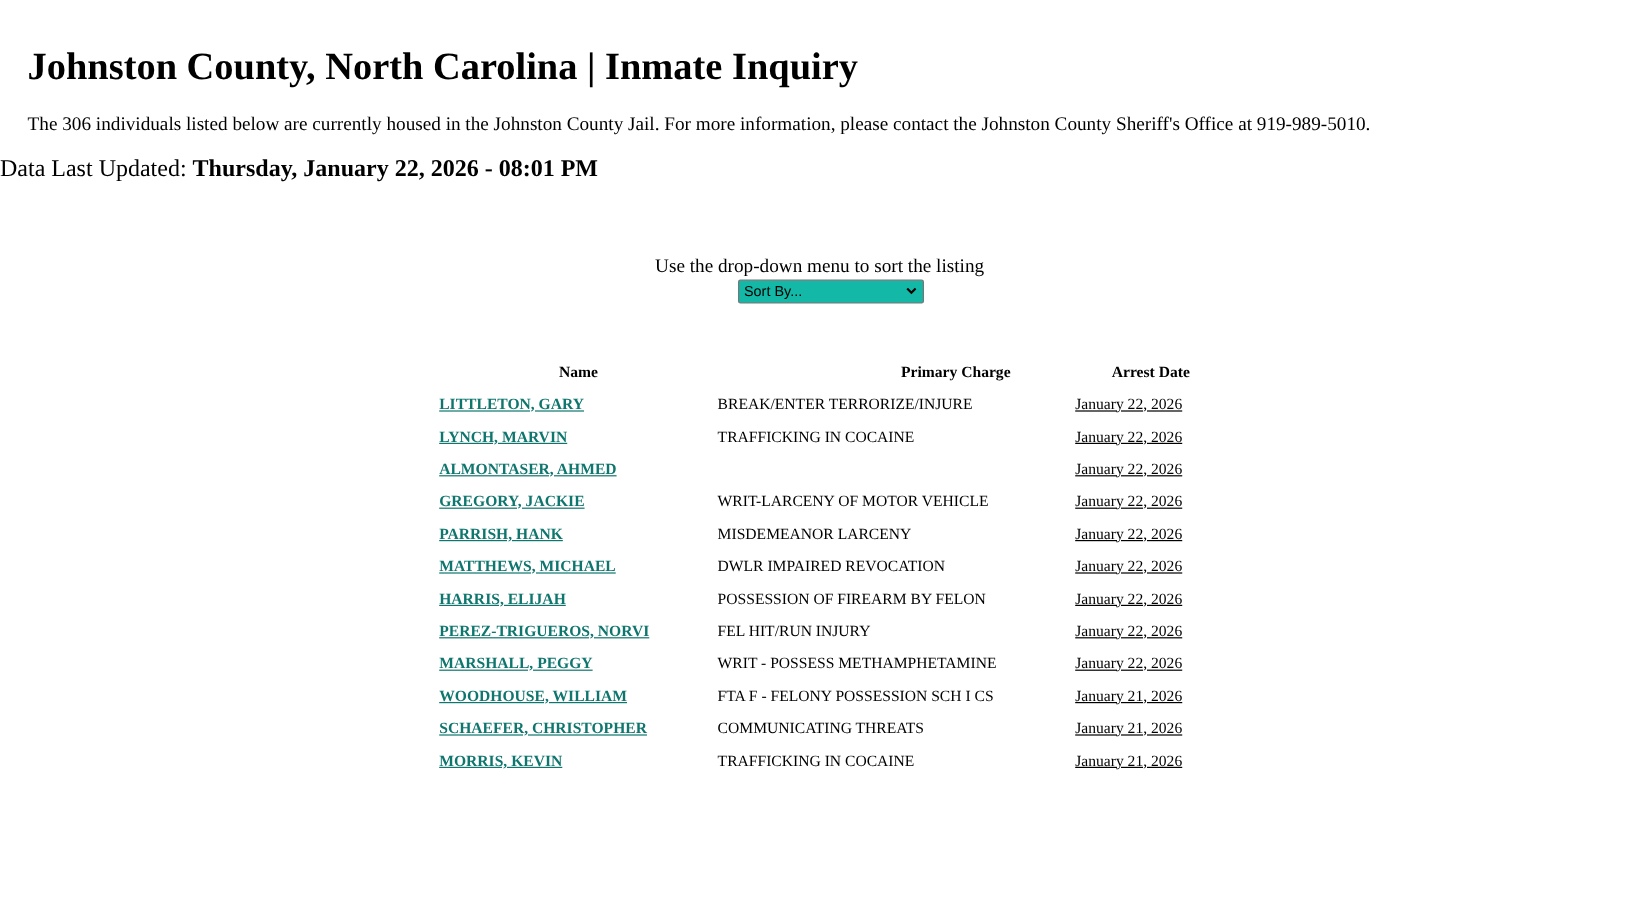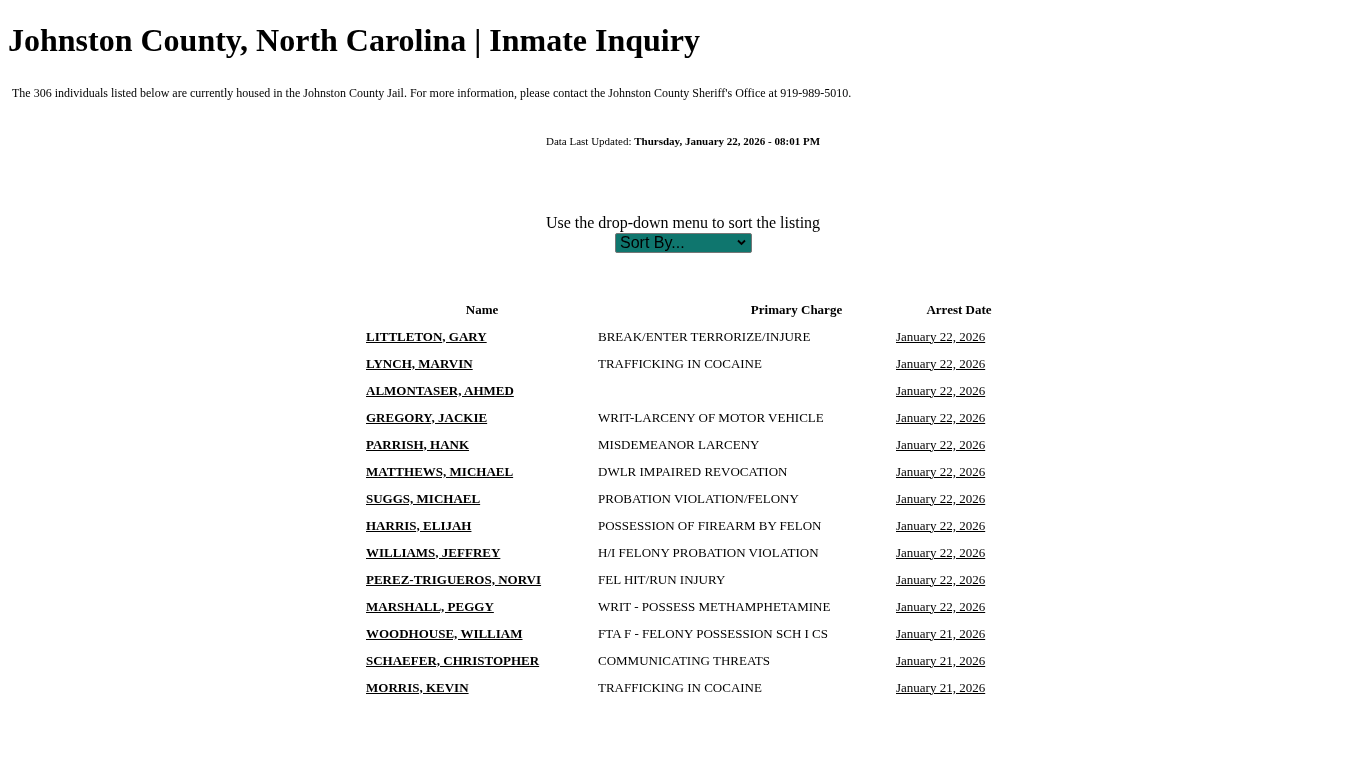--- a/index.html
+++ b/index.html
@@ -12,70 +12,69 @@
     body {
       width: 1366px;
       height: 768px;
       overflow: hidden;
       position: relative;
     }
     .page-title {
       position: absolute;
       left: 8px;
       top: 21px;
-      margin: 0;
+      margin: 15px;
       font-size: 32px;
       font-weight: bold;
       line-height: 38px;
       white-space: nowrap;
     }
     .intro {
       position: absolute;
       left: 8px;
       top: 79px;
-      margin: 4px;
-      font-size: 12px;
+      margin: 15px;
+      font-size: 16px;
       line-height: 20px;
       white-space: nowrap;
     }
     .updated {
       position: absolute;
       left: 0;
       width: 1366px;
       top: 131px;
-      text-align: center;
-      font-size: 11px;
+      font-size: 20px;
       line-height: 20px;
     }
     .updated b { font-weight: bold; }
     .sort-hint {
       position: absolute;
       left: 0;
       width: 1366px;
       top: 213px;
       text-align: center;
       font-size: 16px;
       line-height: 20px;
     }
     .sort-wrap {
       position: absolute;
       left: 615px;
       top: 233px;
       width: 137px;
       height: 20px;
     }
     .sort-select {
-      width: 137px;
+      width: 155px;
       height: 20px;
       box-sizing: border-box;
       border: 1px solid #767676;
       border-radius: 2px;
-      background: #0f766e;
+      background: #14b8a6;
       font-family: "Liberation Sans", "DejaVu Sans", sans-serif;
-      font-size: 16px;
+      font-size: 12px;
       line-height: 18px;
       padding: 0 3px;
       position: relative;
       color: #000;
       cursor: pointer;
     }
     .sort-select .label {
       position: absolute;
       left: 4px;
       top: 0;
@@ -111,21 +110,21 @@
       white-space: nowrap;
     }
     .col-name { width: 232px; padding-left: 4px !important; }
     .col-charge { width: 298px; }
     .col-date { width: 106px; }
     th.col-name { text-align: center; }
     th.col-charge { text-align: left; padding-left: 99px !important; box-sizing: border-box; }
     th.col-date { text-align: left; padding-left: 20px !important; box-sizing: border-box;}
     td.col-date { padding-left: 0; text-decoration: underline; }
     a.inmate-link {
-      color: #000000;
+      color: #0f766e;
       font-weight: bold;
       text-decoration: underline;
       font-size: 13px;
     }
   </style>
 </head>
 <body>
 
 <h1 class="page-title">Johnston County, North Carolina | Inmate Inquiry</h1>
 
@@ -179,32 +178,22 @@
         <td class="col-name"><a class="inmate-link" href="#">PARRISH, HANK</a></td>
         <td class="col-charge">MISDEMEANOR LARCENY</td>
         <td class="col-date">January 22, 2026</td>
       </tr>
       <tr>
         <td class="col-name"><a class="inmate-link" href="#">MATTHEWS, MICHAEL</a></td>
         <td class="col-charge">DWLR IMPAIRED REVOCATION</td>
         <td class="col-date">January 22, 2026</td>
       </tr>
       <tr>
-        <td class="col-name"><a class="inmate-link" href="#">SUGGS, MICHAEL</a></td>
-        <td class="col-charge">PROBATION VIOLATION/FELONY</td>
-        <td class="col-date">January 22, 2026</td>
-      </tr>
-      <tr>
         <td class="col-name"><a class="inmate-link" href="#">HARRIS, ELIJAH</a></td>
         <td class="col-charge">POSSESSION OF FIREARM BY FELON</td>
-        <td class="col-date">January 22, 2026</td>
-      </tr>
-      <tr>
-        <td class="col-name"><a class="inmate-link" href="#">WILLIAMS, JEFFREY</a></td>
-        <td class="col-charge">H/I FELONY PROBATION VIOLATION</td>
         <td class="col-date">January 22, 2026</td>
       </tr>
       <tr>
         <td class="col-name"><a class="inmate-link" href="#">PEREZ-TRIGUEROS, NORVI</a></td>
         <td class="col-charge">FEL HIT/RUN INJURY</td>
         <td class="col-date">January 22, 2026</td>
       </tr>
       <tr>
         <td class="col-name"><a class="inmate-link" href="#">MARSHALL, PEGGY</a></td>
         <td class="col-charge">WRIT - POSSESS METHAMPHETAMINE</td>

